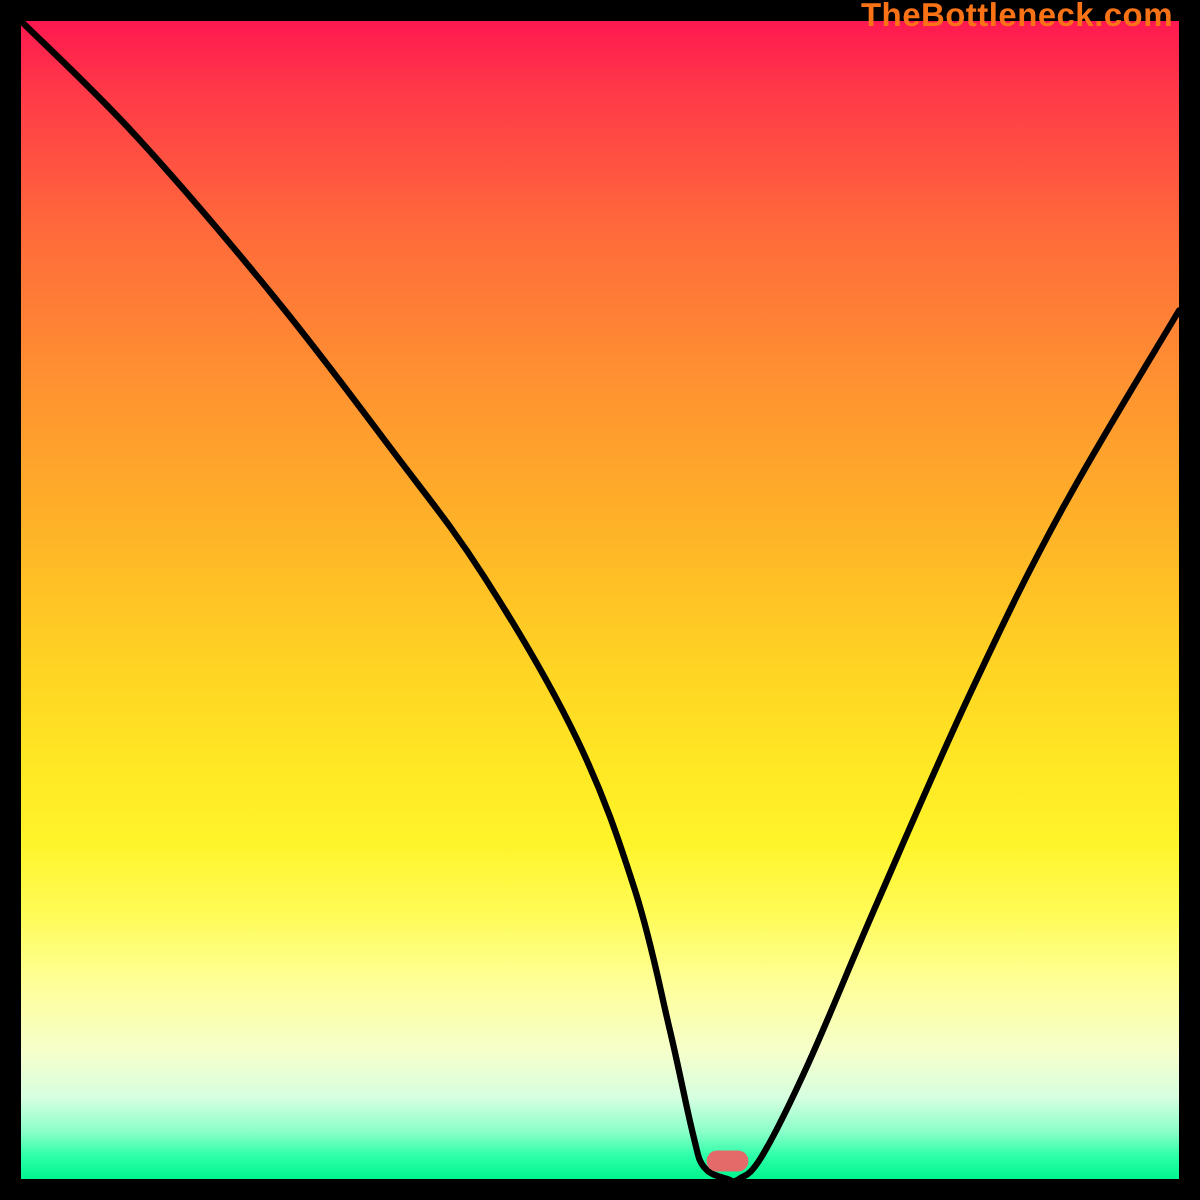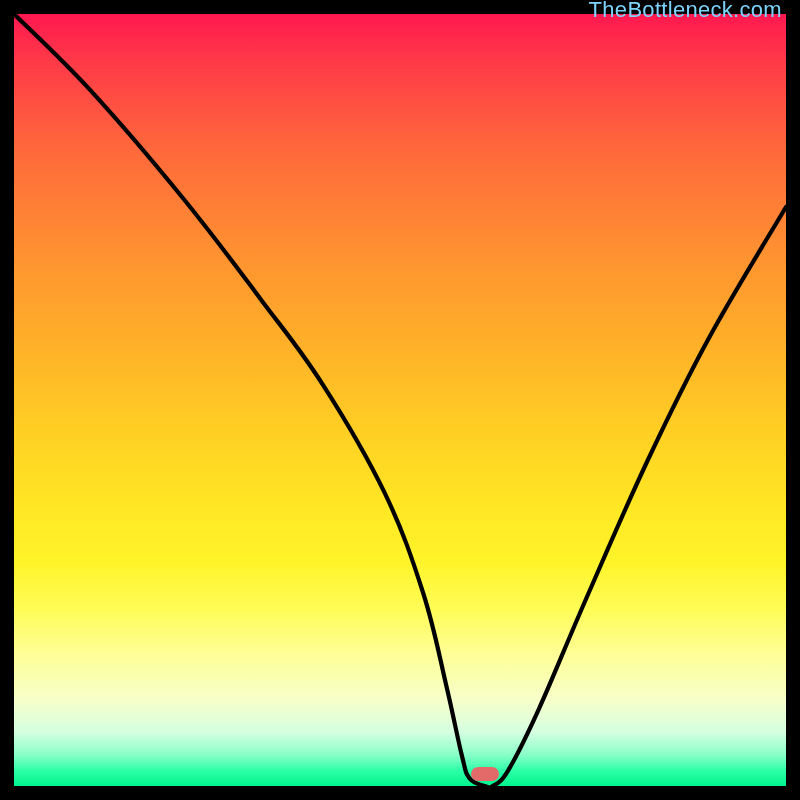--- a/index.html
+++ b/index.html
@@ -44,23 +44,23 @@
   svg.curve {
     position: absolute;
     left: 0;
     top: 0;
     overflow: visible;
   }
   .watermark {
     position: absolute;
     top: 0;
     right: 18px;
-    color: #7dd3fc;
+    color: #f97316;
     font-size: 22px;
-    font-weight: 400;
+    font-weight: 700;
     letter-spacing: 0.3px;
     line-height: 20px;
   }
   .marker {
     position: absolute;
     width: 28px;
     height: 14px;
     border-radius: 7px;
     background: #e46a6a;
     transform: translate(-50%, -50%);

